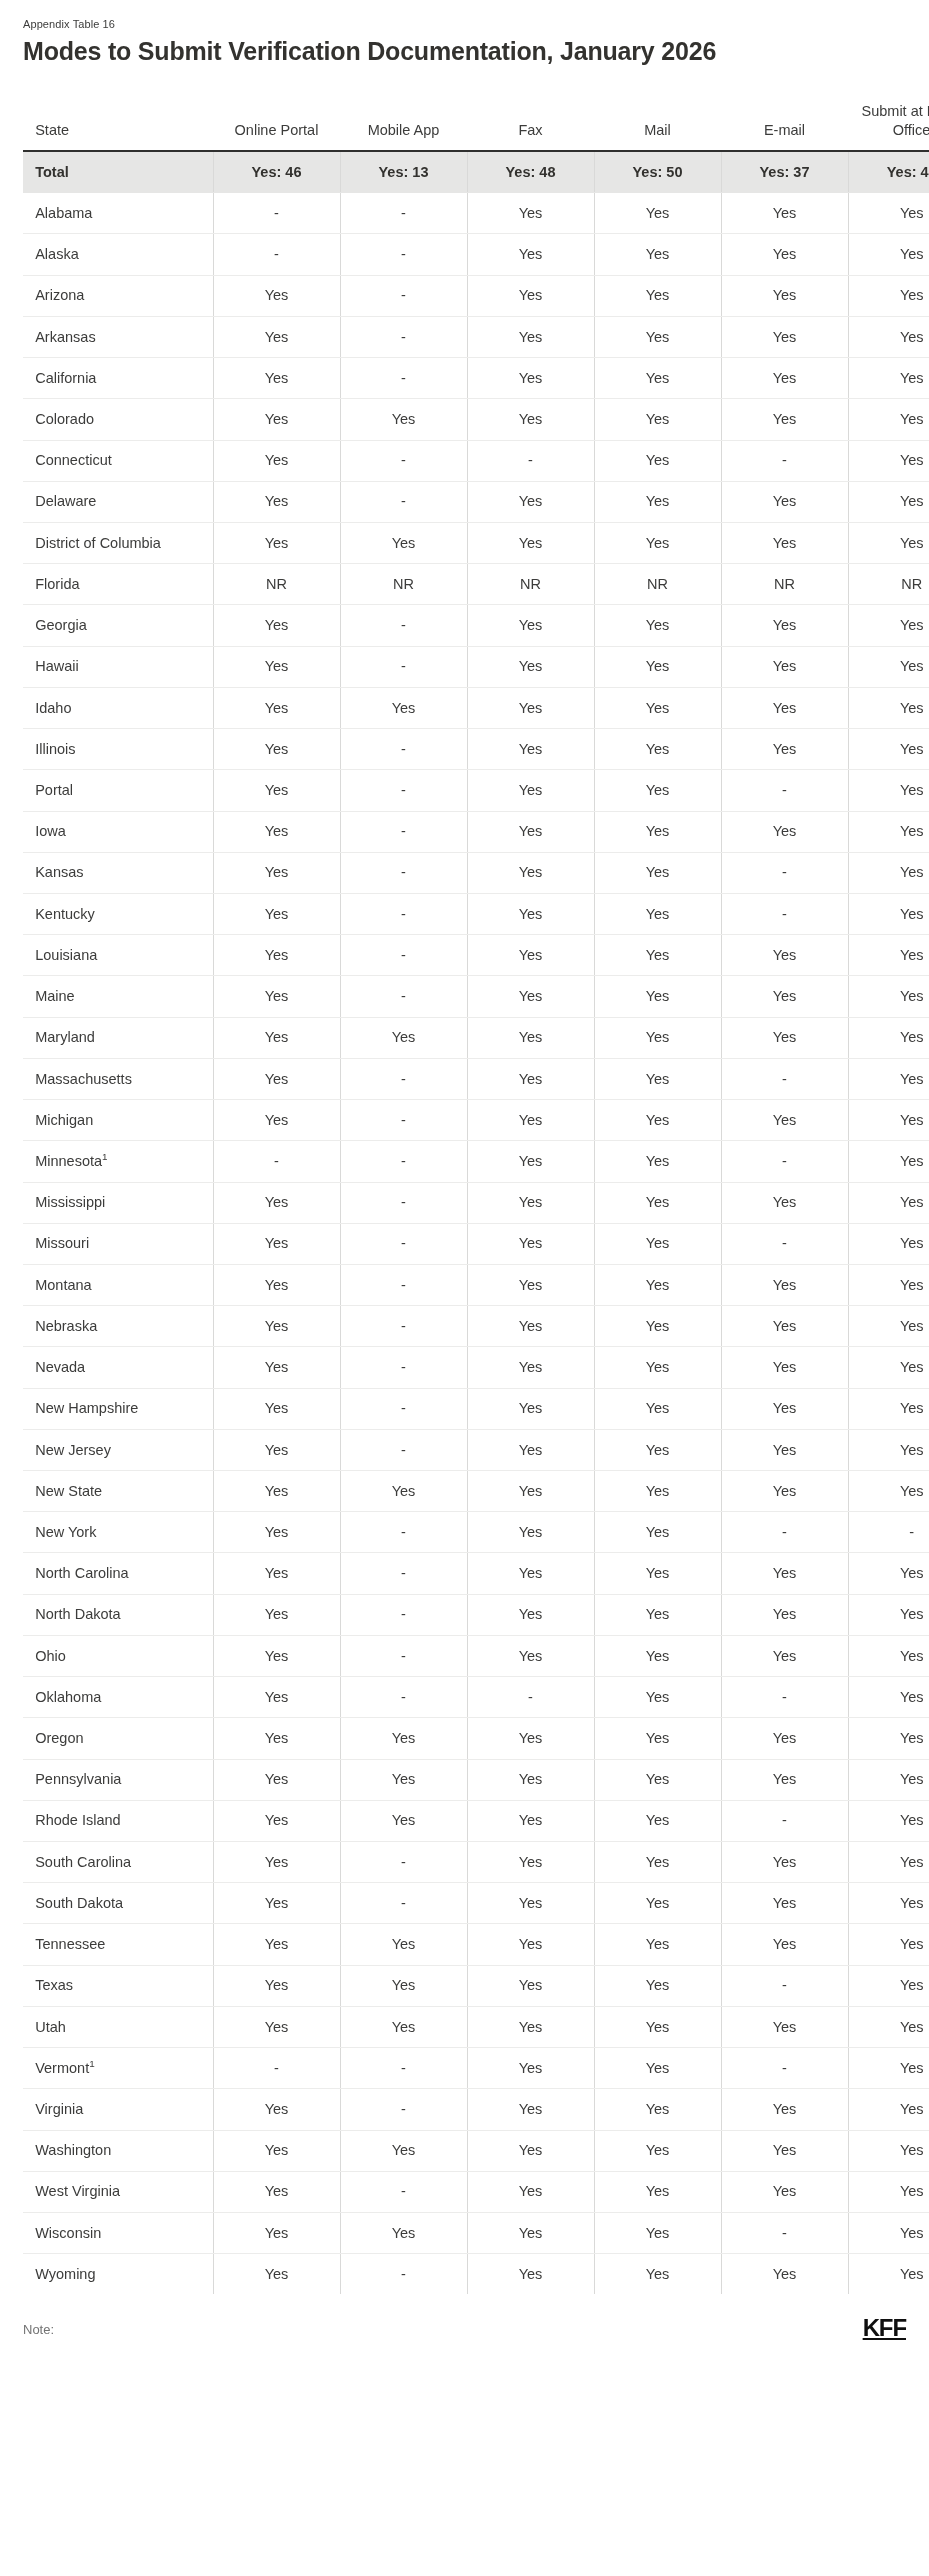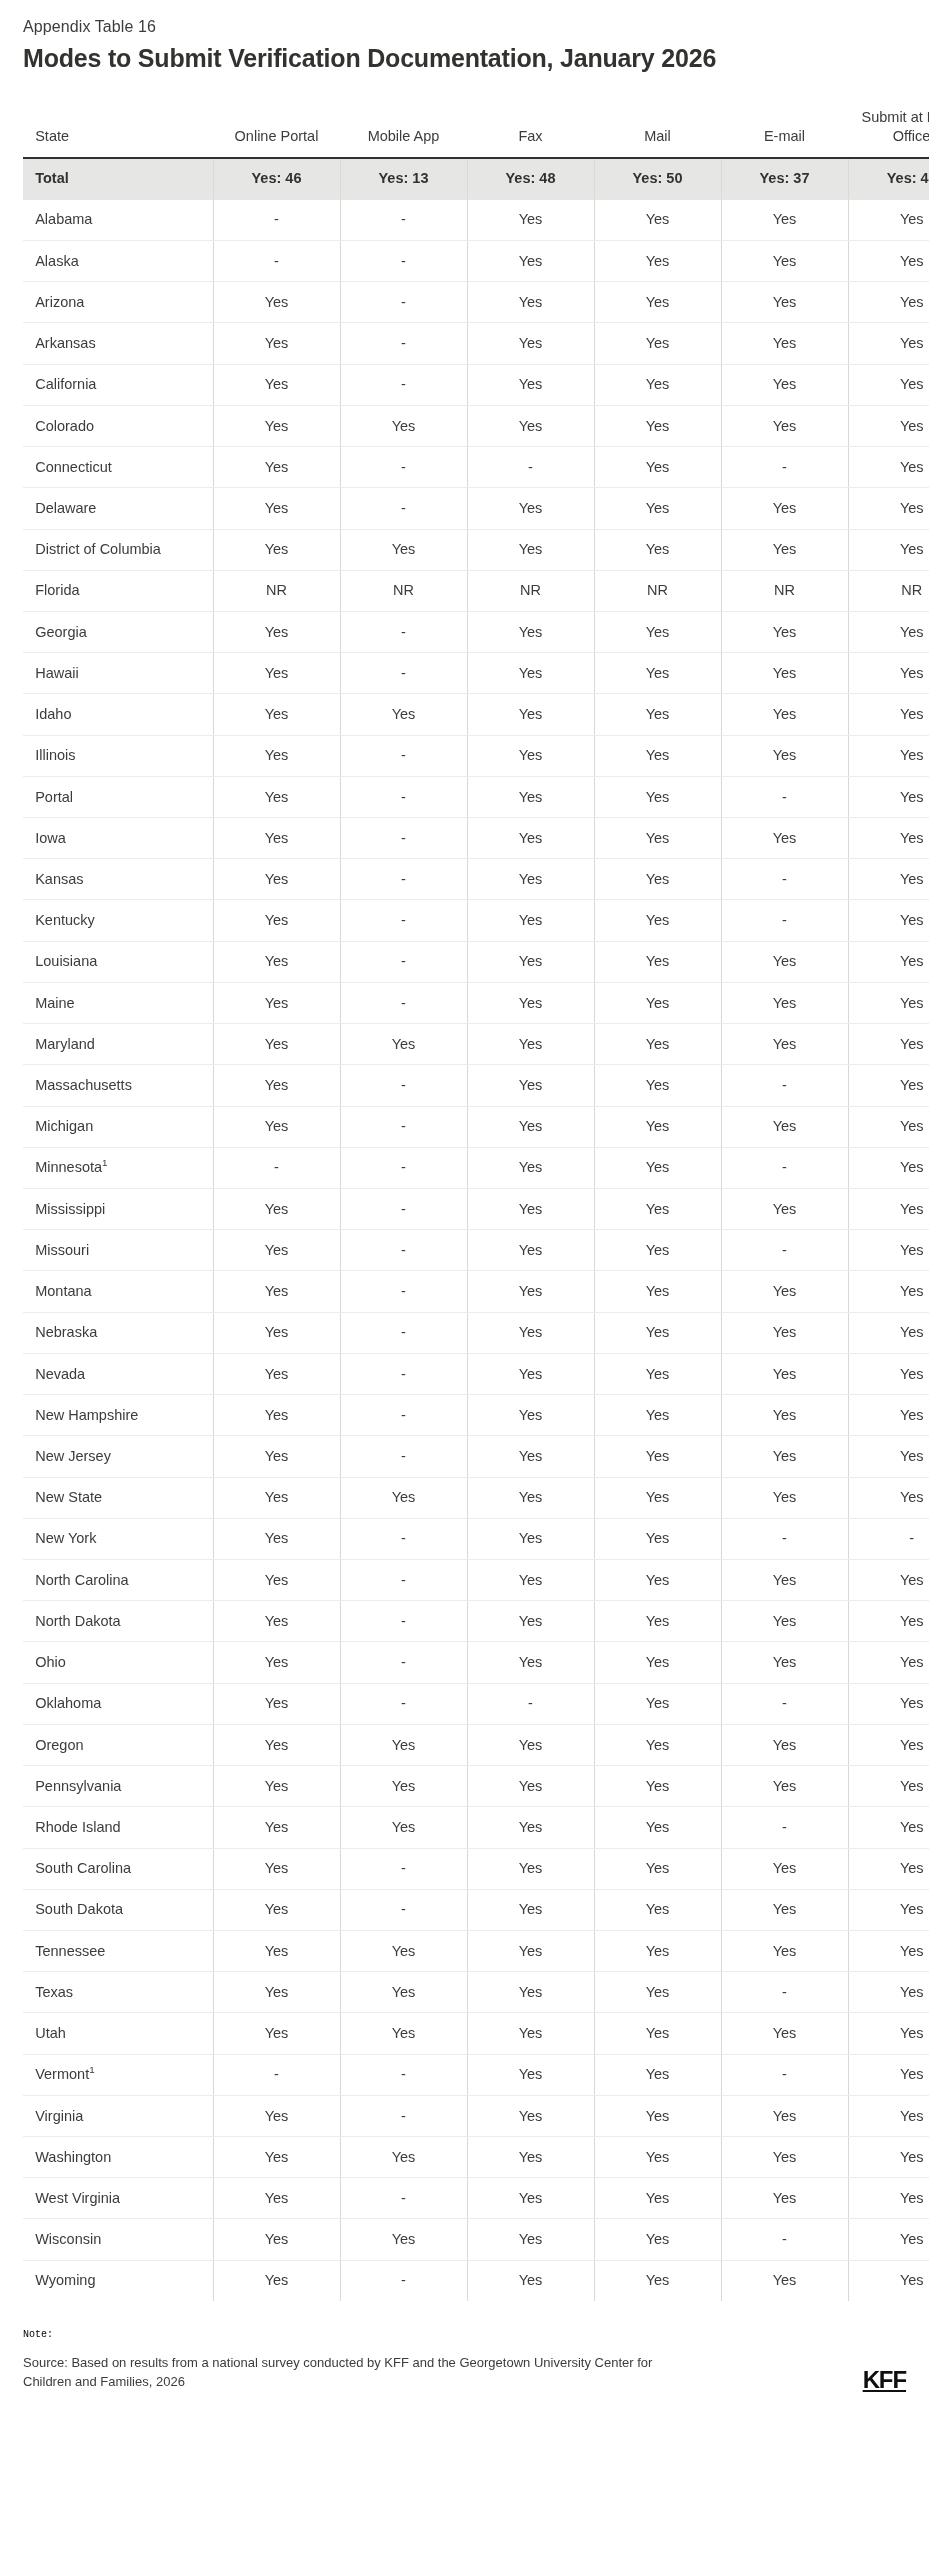--- a/index.html
+++ b/index.html
@@ -17,21 +17,21 @@
     width: 929px;
     min-height: 2576px;
     box-sizing: border-box;
     padding: 17px 23px 0 23px;
     background: #ffffff;
     position: relative;
   }
 
   
   .eyebrow {
-    font-size: 16px;
+    font-size: 11px;
     line-height: 1.3;
     color: #3c3c3b;
     font-weight: 400;
     letter-spacing: 0.1px;
   }
   .chart-title {
     margin-top: 5px;
     font-size: 25px;
     line-height: 1.22;
     font-weight: 700;
@@ -109,24 +109,23 @@
     line-height: 0;
   }
 
   
   .footer {
     margin-top: 26px;
     padding-bottom: 18.3px;
     position: relative;
   }
   .note-label {
-    font-size: 10px;
+    font-size: 13px;
     line-height: 1.5;
-    color: #000000;
-    font-family: Liberation Mono, monospace;
+    color: #737373;
   }
   .expand-notes {
     font-size: 13px;
     line-height: 1.6;
     color: #3c3c3b;
     display: block;
     cursor: pointer;
     user-select: none;
   }
   .expand-notes .tri {
@@ -653,18 +652,17 @@
             <td>Yes</td>
             <td>Yes</td>
             <td>Yes</td>
           </tr>
         </tbody>
     </table>
   </div>
 
   <div class="footer">
     <div class="note-label">Note:</div>
-    <div class="source">Source: Based on results from a national survey conducted by KFF and the Georgetown University Center for Children and Families, 2026</div>
     <div class="kff-logo">KFF</div>
   </div>
 
 </div>
 
 
 </body></html>

